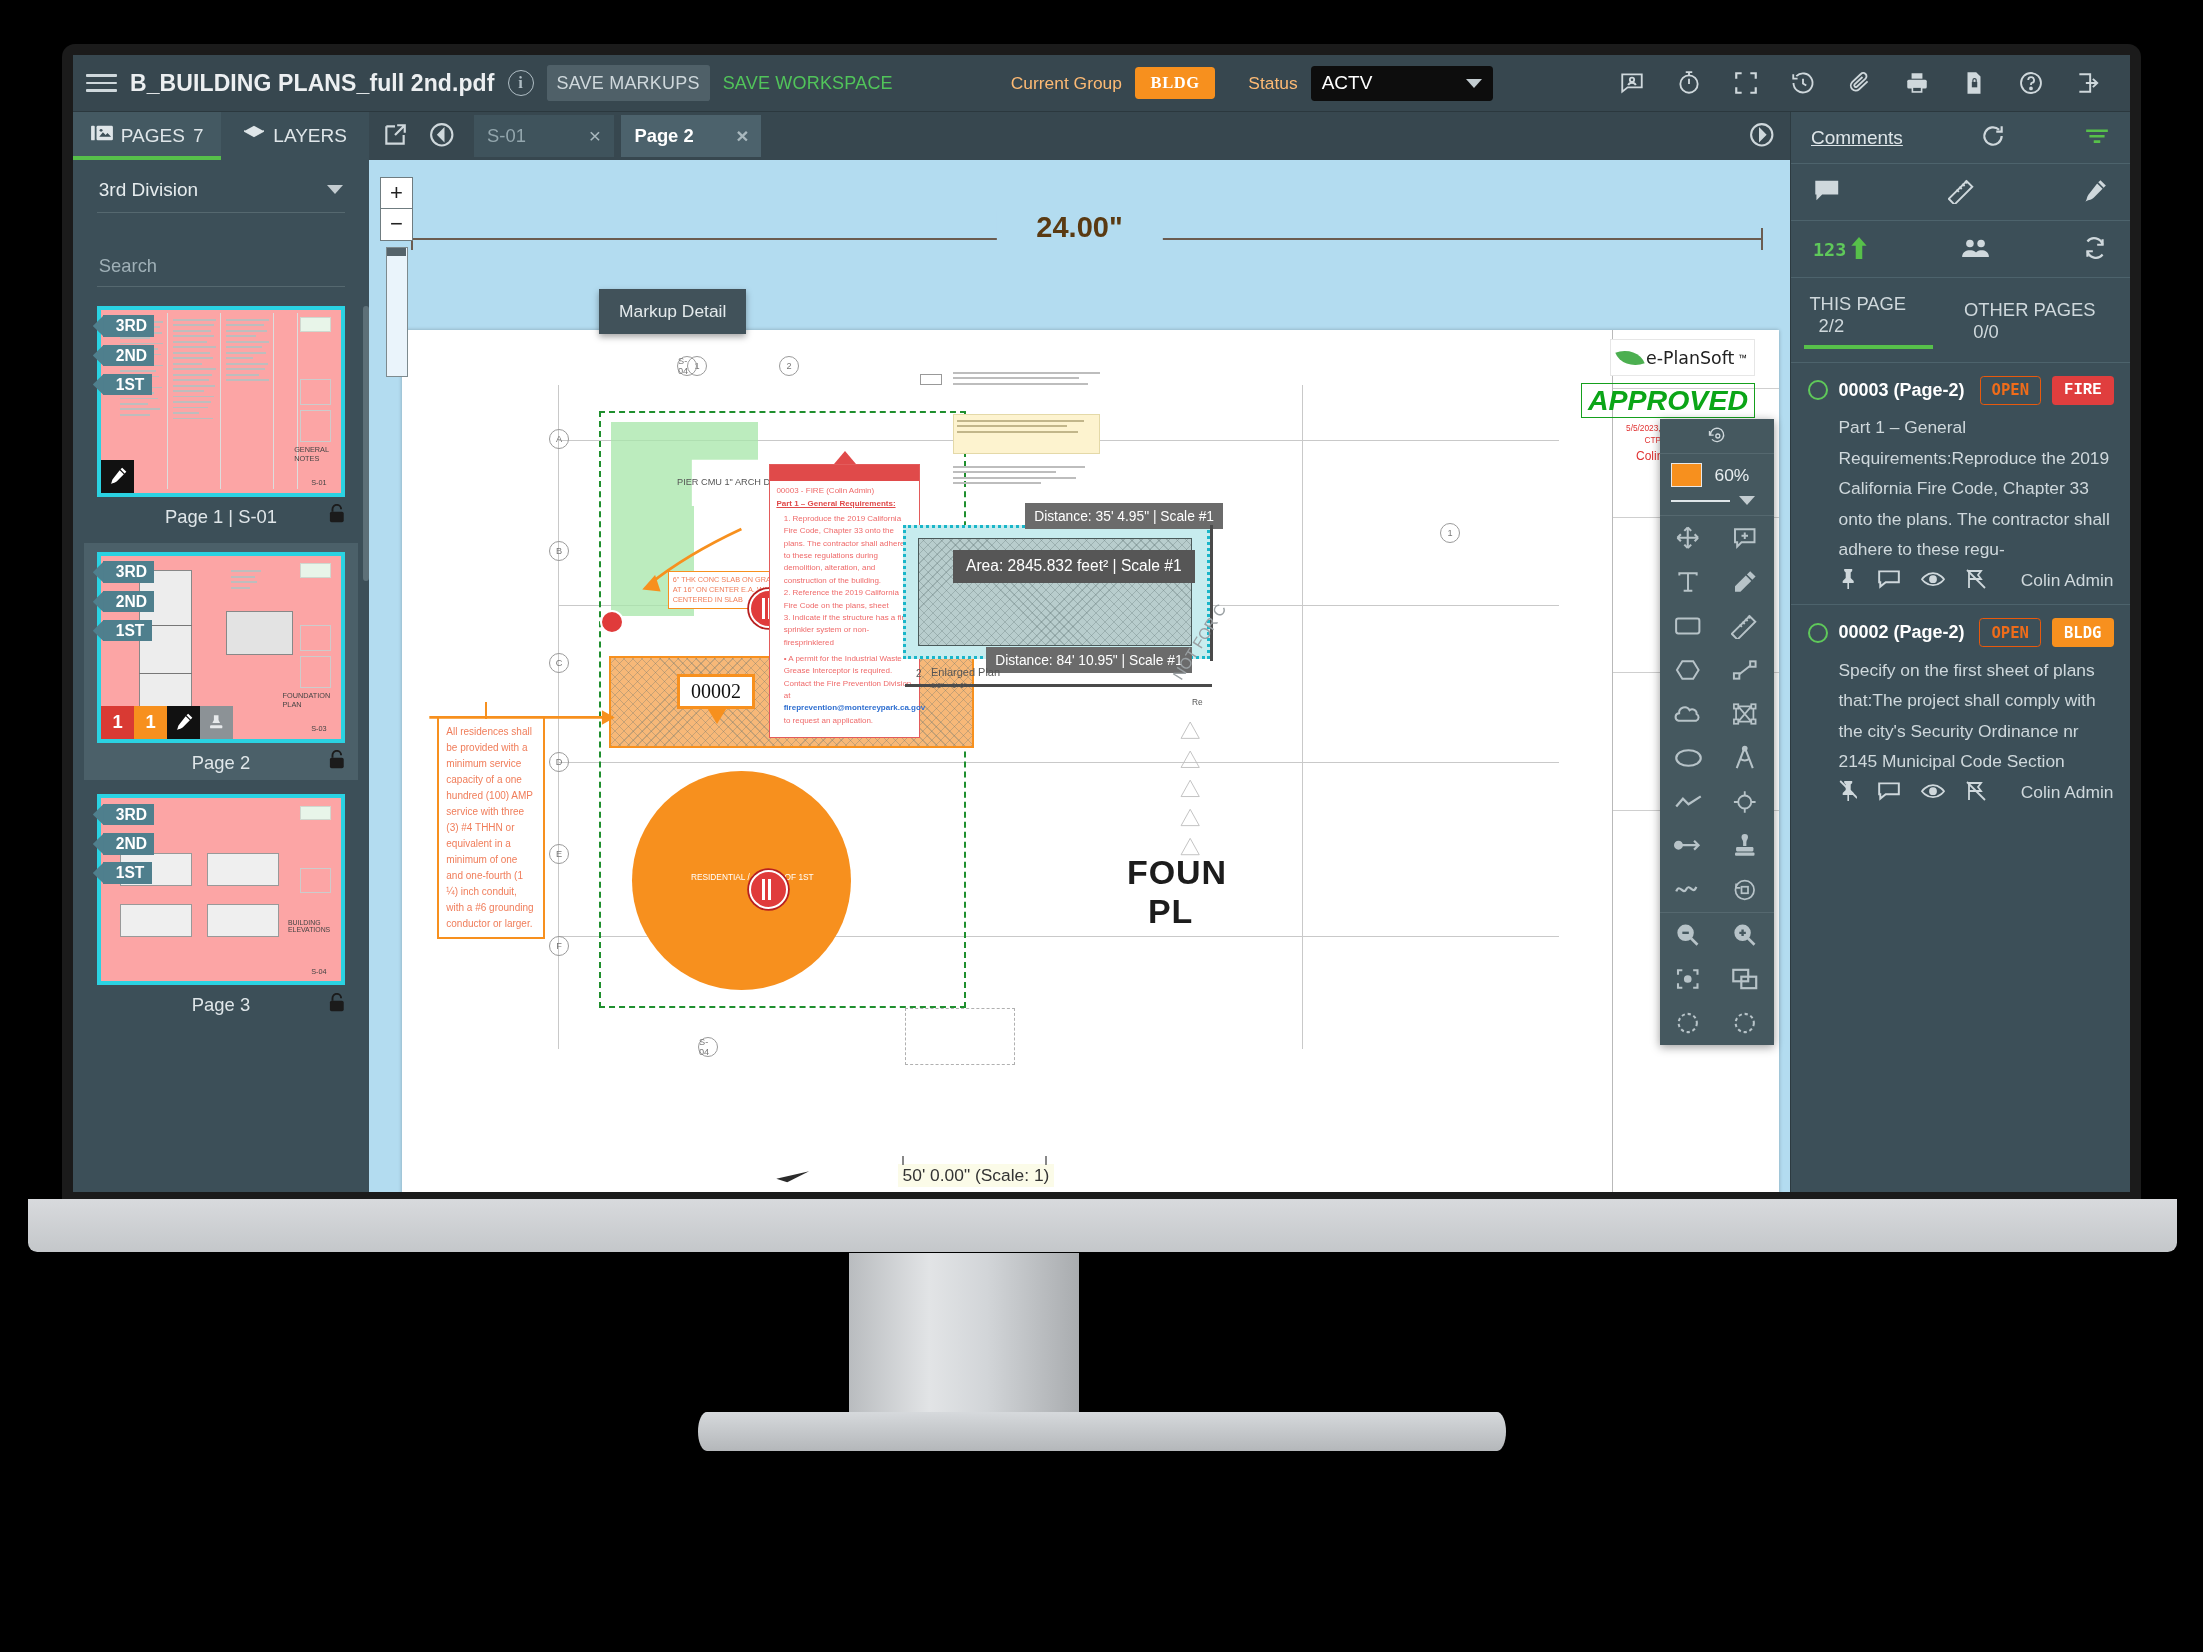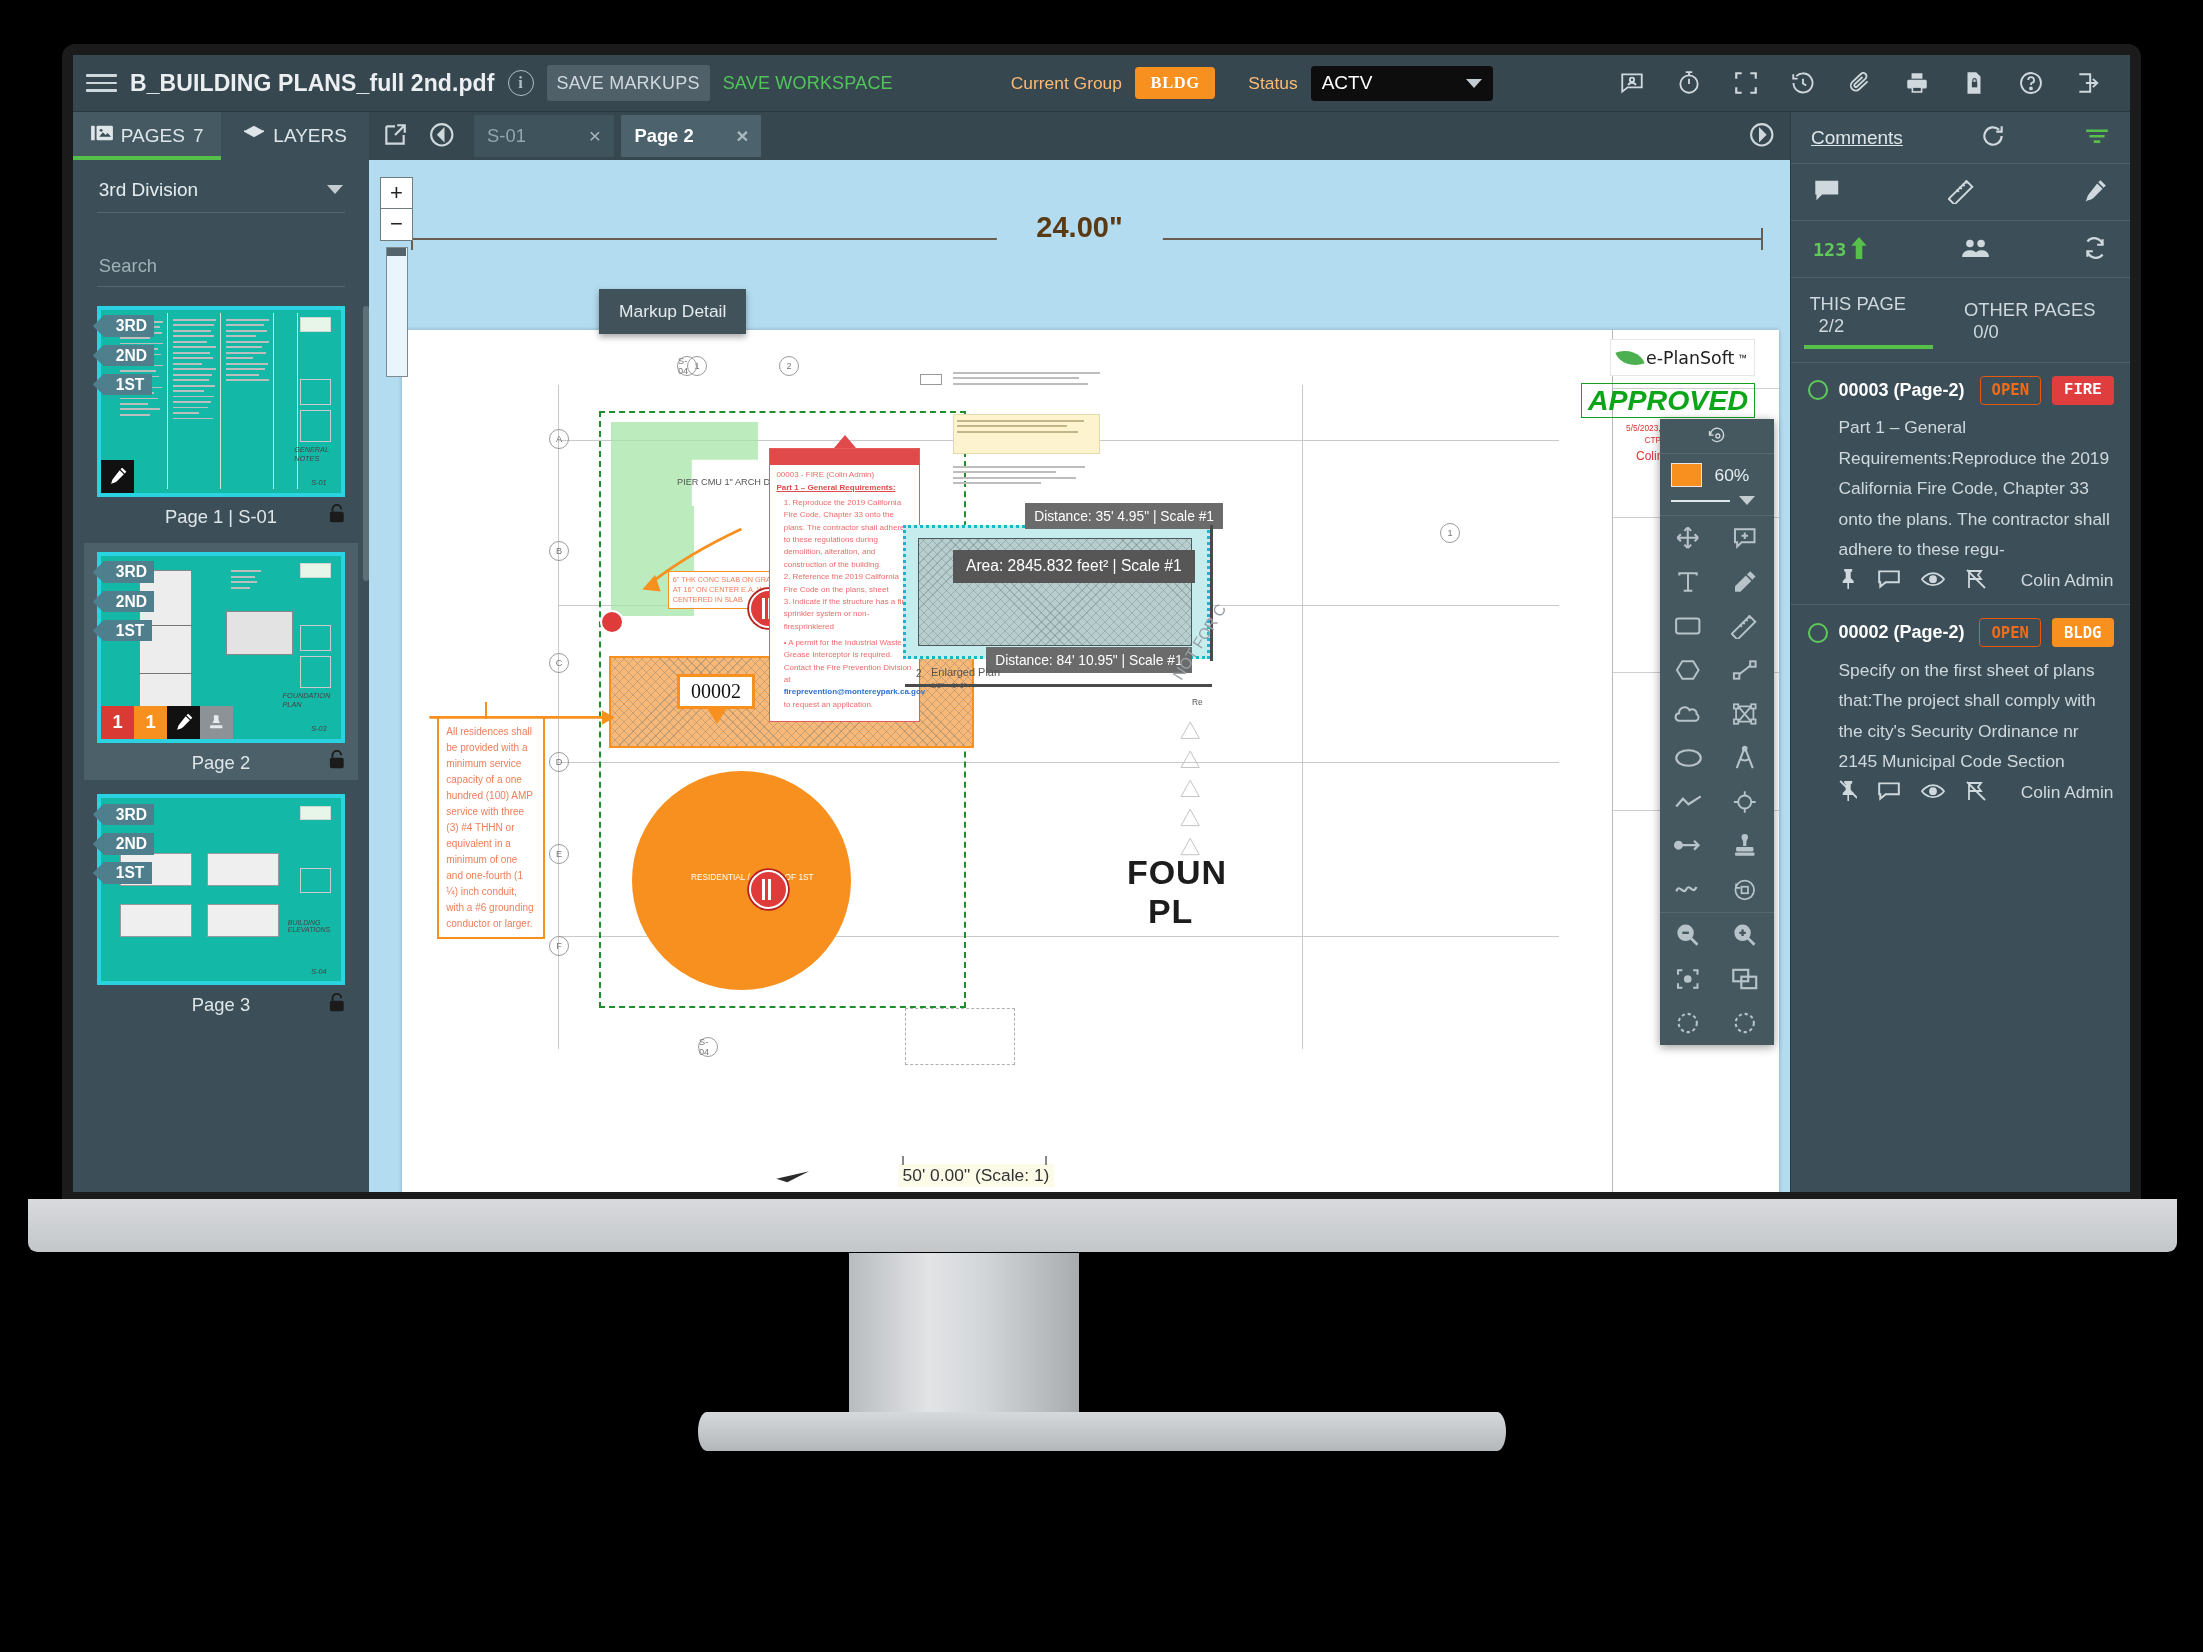--- a/index.html
+++ b/index.html
@@ -60,21 +60,21 @@
   .sel-row { display:flex; align-items:center; justify-content:space-between;
              border-bottom:0.9px solid #55686f; padding:5.5px 1.8px 11px;}
   .sel-row span { color:#e6ecee; font-size:19px;}
   .search-row { margin-top:39px; border-bottom:0.9px solid #55686f; padding:3.7px 1.8px 9.2px;}
   .search-row span { color:#9fb0b7; font-size:18.4px;}
   .thumbs { margin-top:18.4px; overflow:hidden; position:relative; flex:1; }
   .thumb-wrap { padding:0 24px; }
   .thumb-item { margin-bottom:14.7px; }
   .thumb-item.sel { background:#4b6069; padding:9.2px 13px 5.5px; margin:0 -13px 14.7px; }
   .thumb { position:relative; border:4.6px solid #2ad2e2; background:#fff; height:191px; }
-  .thumb-in { position:absolute; inset:0; background:#14b8a6; overflow:hidden;font-style:italic;}
+  .thumb-in { position:absolute; inset:0; background:#fca5a5; overflow:hidden;}
   .tcol { position:absolute; top:3.7px; bottom:3.7px; border-right:0.9px solid #ddd; }
   .lines { position:absolute; }
   .lines i { display:block; background:#bdbdbd; height:1.8px; margin-bottom:3.7px;}
   .sub-badge { position:absolute; left:1.8px; color:#fff; font-weight:bold; font-size:15.6px;
                padding:1.8px 7.3px 1.8px 13px; background:#4f7f8d; }
   .sub-badge::before{ content:""; position:absolute; left:-10px; top:0; bottom:0; width:11px;
                background:#4f7f8d; clip-path:polygon(100% 0,100% 100%,0 50%); }
   .tlabel { color:#dfe6e9; font-size:18.4px; text-align:center; padding-top:9.2px; position:relative;}
   .lock { position:absolute; right:0; top:7.3px; }
   .badges { position:absolute; left:0; bottom:0; display:flex; }
@@ -134,21 +134,21 @@
   .hatch{ position:absolute; inset:0;
     background-image:repeating-linear-gradient(45deg,rgba(90,110,110,.30) 0 0.9px,transparent 0.9px 6.4px),
                      repeating-linear-gradient(-45deg,rgba(90,110,110,.30) 0 0.9px,transparent 0.9px 6.4px);}
   .bubble{ position:absolute; background:#6b6b6b; color:#fff; font-size:13.8px; padding:5.5px 9.2px;
            white-space:nowrap; font-family:"Liberation Sans",sans-serif;}
   .areabub{ background:#565656; font-size:15.6px; padding:7.3px 13px;}
   .callout{ position:absolute; background:#fff; border:3.7px solid #f7901e; padding:2.8px 11px;
             font-size:20px; color:#111; font-family:Liberation Serif, serif;}
   .callout::after{ content:""; position:absolute; left:26px; bottom:-18.4px; border-left:11px solid transparent;
             border-right:11px solid transparent; border-top:18.4px solid #f7901e;}
-  .redblock{ position:absolute; background:#fff; border:0.9px solid #e35b5b; }
+  .redblock{ position:absolute; background:#fff; border:0.9px solid #e35b5b;margin-top:16px; }
   .redblock .hd{ height:15.6px; background:#e04a4a;}
   .redblock .bd{ padding:4.6px 6.4px; color:#ef6a6a; font-size:8px; line-height:1.55;}
   .redblock .bd b{ color:#e04a4a;}
   .redblock .lnk{ color:#2f6fd0; font-weight:bold;}
   .redblock::before{ content:""; position:absolute; left:50%; margin-left:-11px; top:-13.8px;
             border-left:11px solid transparent; border-right:11px solid transparent; border-bottom:13.8px solid #e04a4a;}
   .orblock{ position:absolute; background:#fff; border:2.8px solid #f7901e; padding:5.5px 7.3px;
             color:#f07d5a; font-size:10px; line-height:1.6; font-family:"Liberation Sans",sans-serif;}
   .hydrant{ position:absolute; width:39px; height:39px; border-radius:50%; background:#e03b3b;
             border:2.8px solid #fff; box-shadow:0 0 0 1.8px #b82020;}

